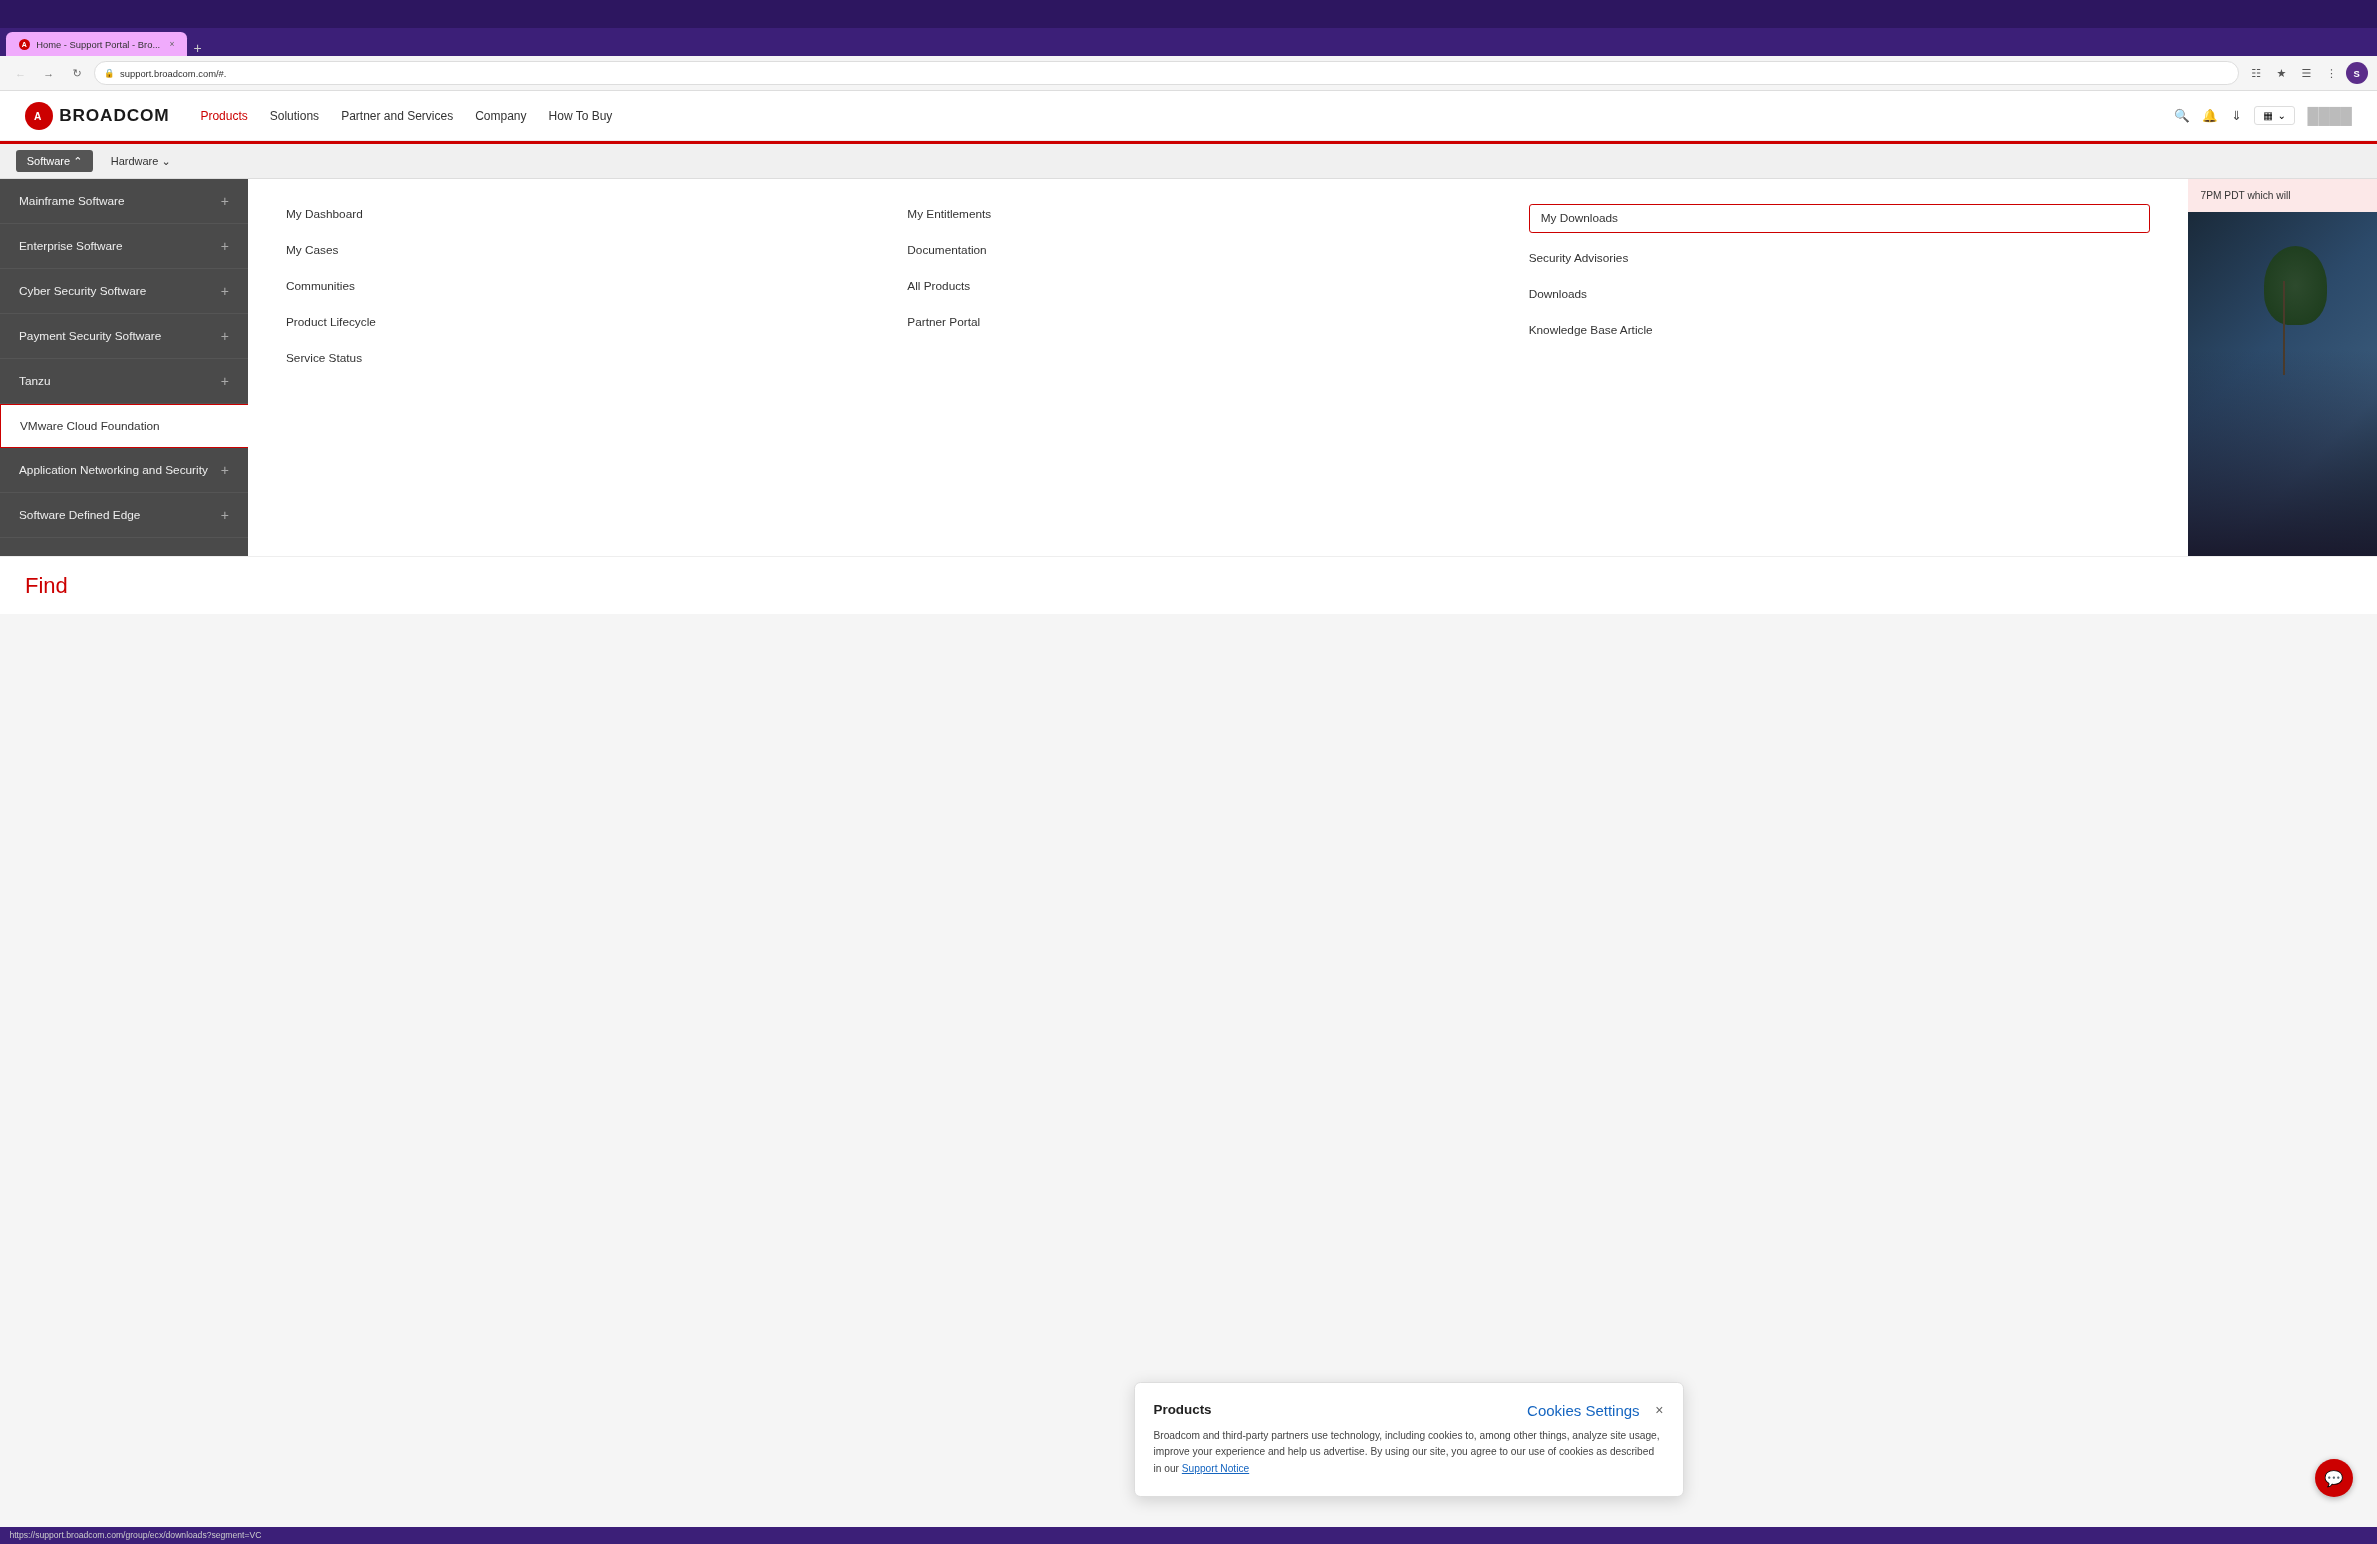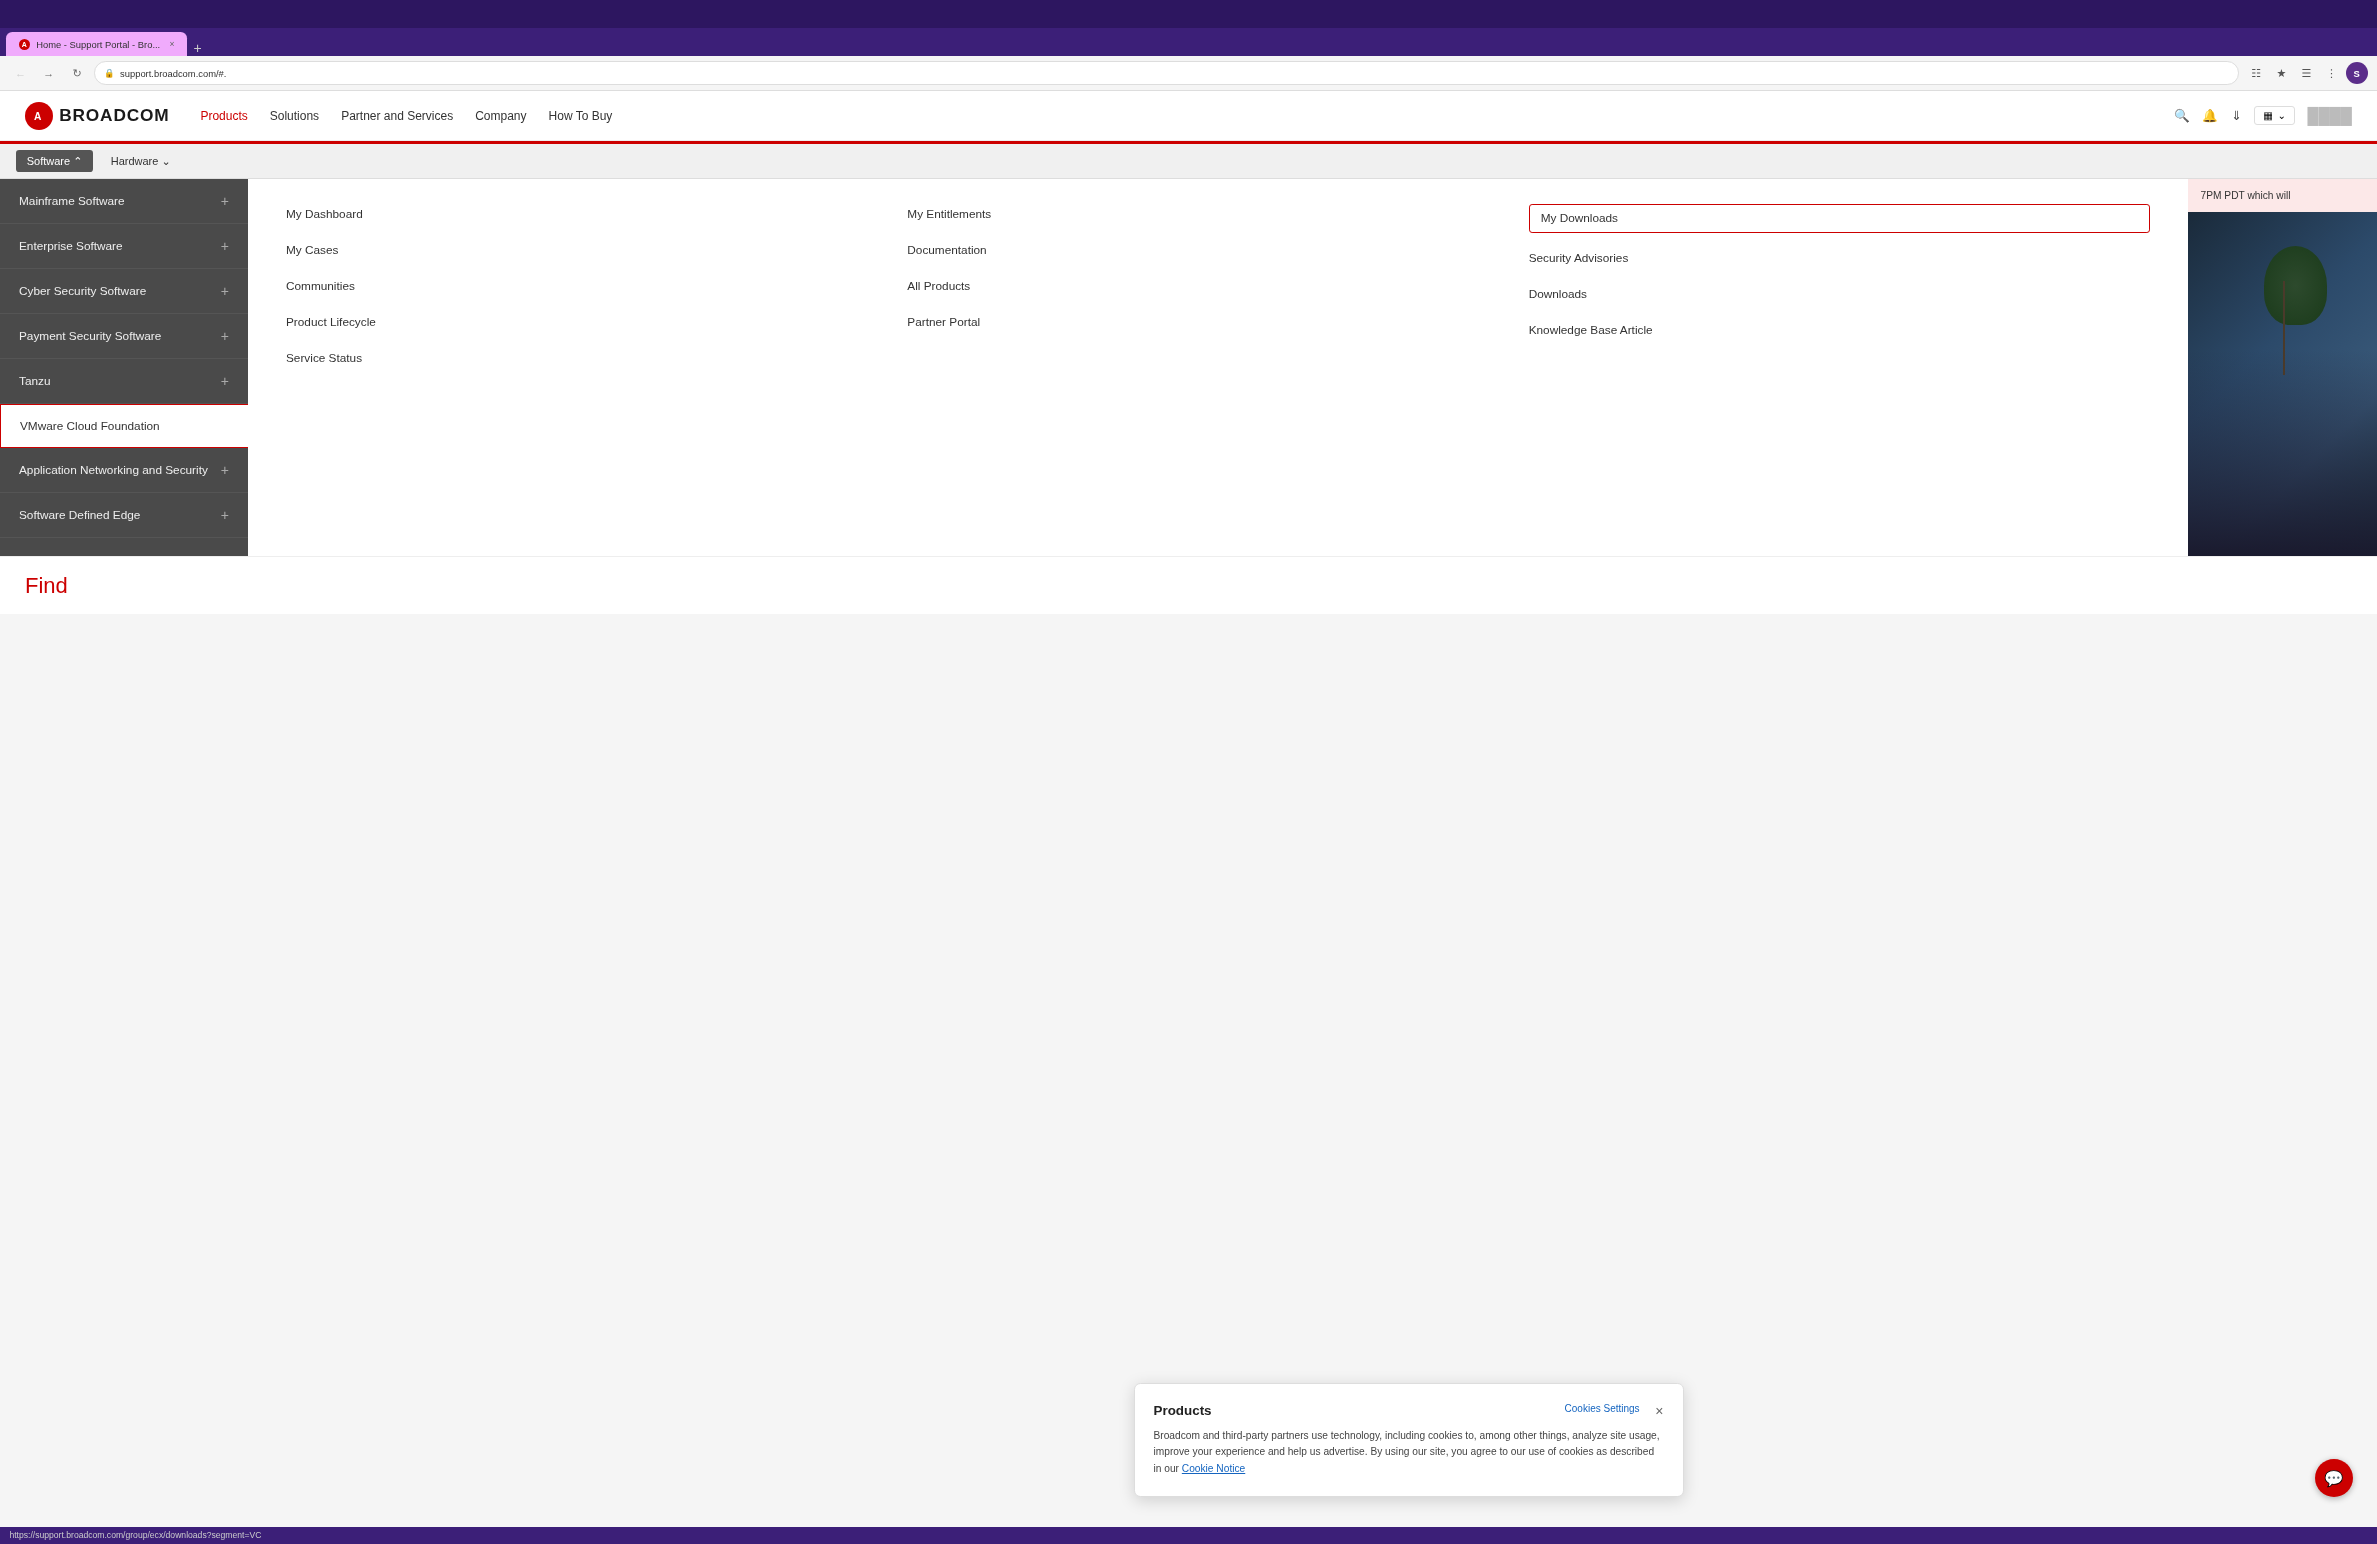--- a/index.html
+++ b/index.html
@@ -384,21 +384,21 @@
       color: #444;
       line-height: 1.6;
     }
     .cookie-link {
       color: #1565c0;
       text-decoration: underline;
       cursor: pointer;
     }
     .cookie-settings-btn {
       color: #1565c0;
-      font-size: 10px;
+      font-size: 15px;
       font-weight: 500;
       cursor: pointer;
       text-align: right;
     }
 
     
     .chat-fab {
       position: fixed;
       bottom: 47px;
       right: 23.6px;
@@ -606,21 +606,21 @@
 <div class="cookie-banner">
   <div class="cookie-header">
     <span class="cookie-title">Products</span>
     <div style="display:flex; align-items:flex-start; gap:15.7px;">
       <span class="cookie-settings-btn">Cookies Settings</span>
       <button class="cookie-close">×</button>
     </div>
   </div>
   <div class="cookie-body">
     <span>Broadcom and third-party partners use technology, including cookies to, among other things, analyze site usage, improve your experience and help us advertise. By using our site, you agree to our use of cookies as described in our</span>
-    <a class="cookie-link">Cookie Notice</a>
+    <a class="cookie-link">Support Notice</a>
   </div>
 </div>
 
 <div class="chat-fab">
   <span>💬</span>
 </div>
 
 <div class="status-bar">
   <span>https://support.broadcom.com/group/ecx/downloads?segment=VC</span>
 </div>

